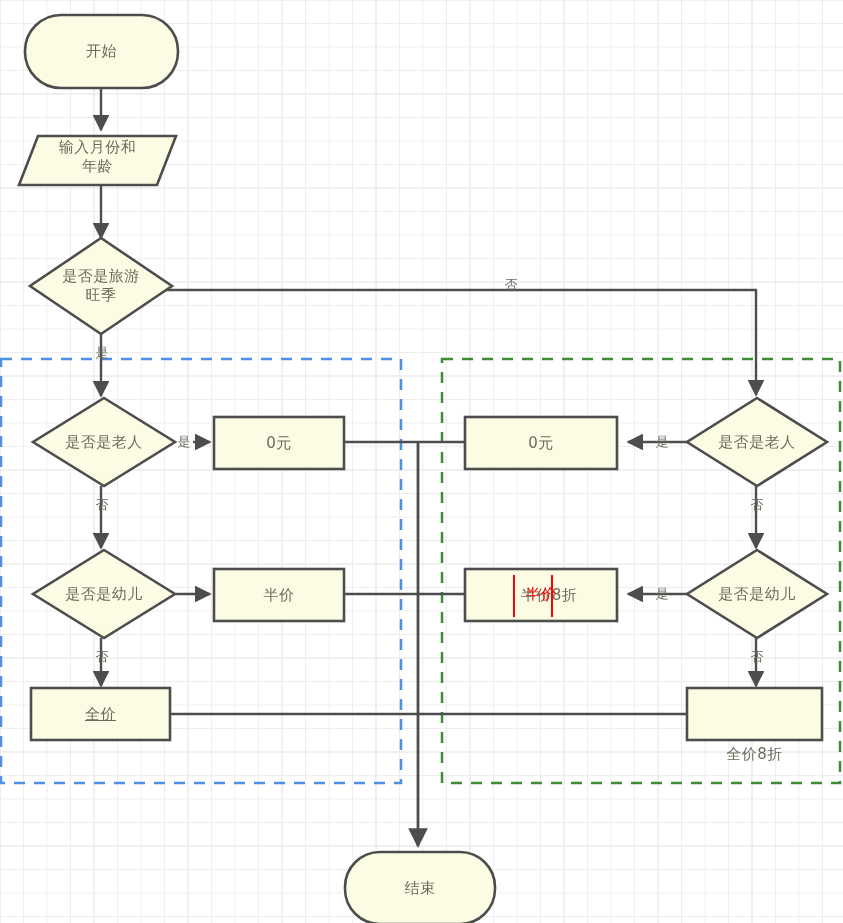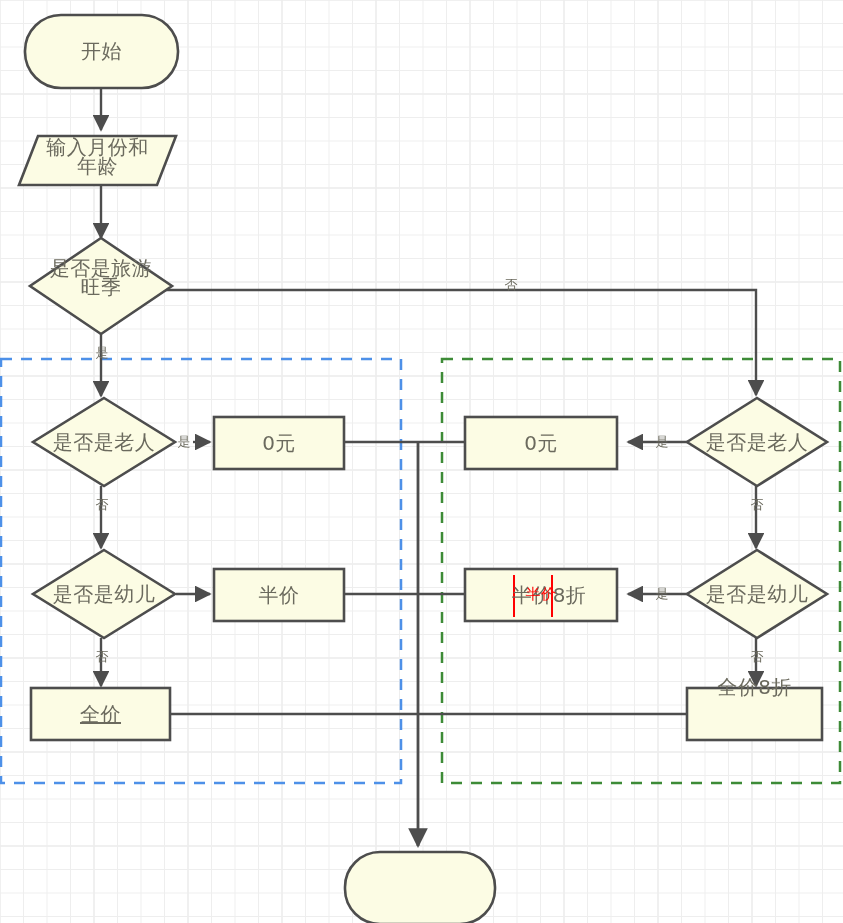--- a/index.html
+++ b/index.html
@@ -35,21 +35,21 @@
     width: 843px;
     height: 923px;
   }
   .node-label {
     position: absolute;
     display: flex;
     align-items: center;
     justify-content: center;
     text-align: center;
     color: #6b6a5e;
-    font-size: 20px;
+    font-size: 15px;
     line-height: 19px;
     letter-spacing: 0.5px;
     pointer-events: none;
     white-space: pre-line;
   }
   .edge-label {
     position: absolute;
     color: #6b6a5e;
     font-size: 13px;
     line-height: 14px;
@@ -130,40 +130,41 @@
 
     <path d="M 514 575 L 514 617" stroke="#ff0000" stroke-width="2" fill="none"></path>
     <path d="M 552 575 L 552 617" stroke="#ff0000" stroke-width="2" fill="none"></path>
   </svg>
 
   <div class="node-label" style="left:25px; top:15px; width:153px; height:73px;">开始</div>
 
   <div class="node-label" style="left:19px; top:136px; width:157px; height:41px;">输入月份和
 年龄</div>
 
-  <div class="node-label" style="left:30px; top:244px; width:142px; height:68px;">是否是旅游
+  <div class="node-label" style="left:30px; top:252px; width:142px; height:68px;">是否是旅游
 旺季</div>
 
   <div class="node-label" style="left:33px; top:422px; width:142px; height:40px;">是否是老人</div>
   <div class="node-label" style="left:214px; top:417px; width:130px; height:52px;">0元</div>
 
   <div class="node-label" style="left:33px; top:574px; width:142px; height:40px;">是否是幼儿</div>
   <div class="node-label" style="left:214px; top:569px; width:130px; height:52px;">半价</div>
 
   <div class="node-label" style="left:31px; top:688px; width:139px; height:52px;text-decoration:underline;">全价</div>
 
   <div class="node-label" style="left:687px; top:422px; width:140px; height:40px;">是否是老人</div>
   <div class="node-label" style="left:465px; top:417px; width:152px; height:52px;">0元</div>
 
   <div class="node-label" style="left:687px; top:574px; width:140px; height:40px;">是否是幼儿</div>
   <div class="node-label" style="left:465px; top:569px; width:168px; height:52px;">半价8折</div>
   <div class="overlay-strike" style="left:465px; top:585px; width:152px;">半价</div>
 
-  <div class="node-label" style="left:687px; top:661px; width:135px; height:52px;">全价8折</div>
+  <div class="node-label" style="left:687px; top:728px; width:135px; height:52px;">全价8折</div>
 
+  <div class="node-label" style="left:345px; top:852px; width:150px; height:72px;">结束</div>
 
   <div class="edge-label" style="left:88px; top:346px; width:28px;">是</div>
   <div class="edge-label" style="left:497px; top:278px; width:28px;">否</div>
 
   <div class="edge-label" style="left:174px; top:435px; width:20px;">是</div>
   <div class="edge-label" style="left:88px; top:498px; width:28px;">否</div>
   <div class="edge-label" style="left:88px; top:650px; width:28px;">否</div>
 
   <div class="edge-label" style="left:650px; top:435px; width:24px;">是</div>
   <div class="edge-label" style="left:743px; top:498px; width:28px;">否</div>

